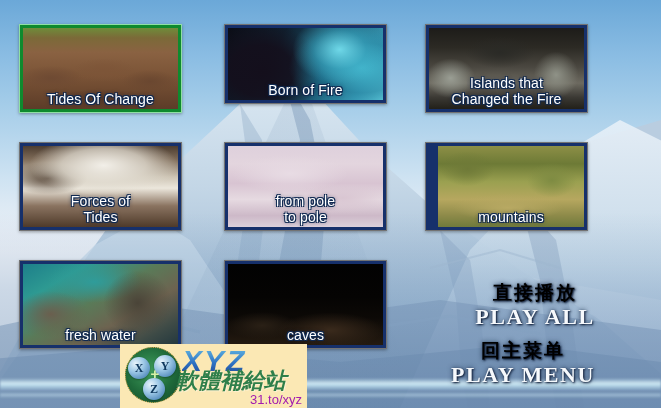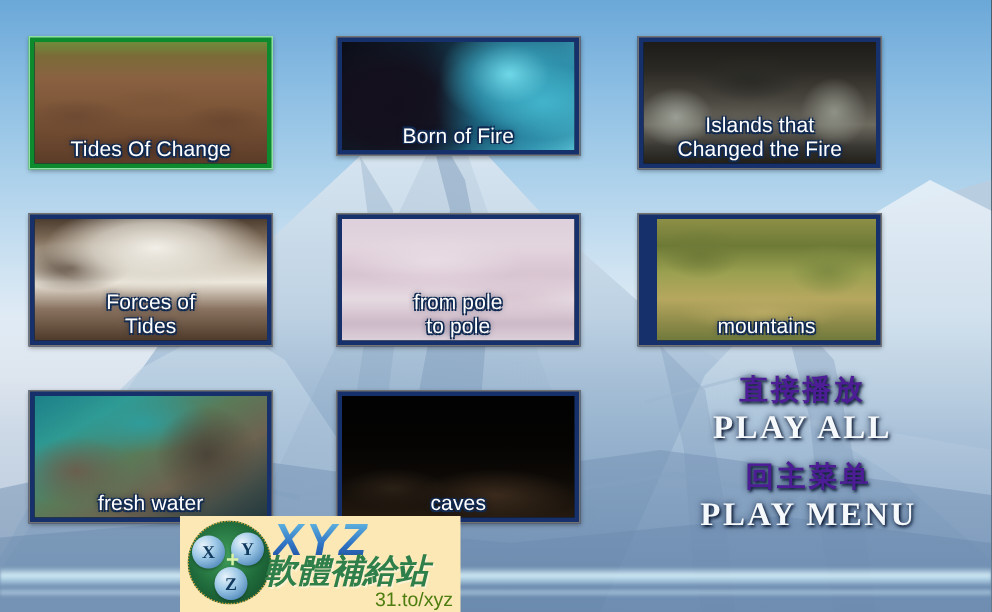--- a/index.html
+++ b/index.html
@@ -147,26 +147,27 @@
   }
 
   
   .menu-block{
     position:absolute;
     text-align:center;
     cursor:pointer;
     width:230px;
   }
   .menu-cn{
-    color:#4c1d95;
+    color:#000000;
     font-size:19px;
     line-height:22px;
     letter-spacing:2px;
     font-weight:600;
     text-shadow:1px 1px 2px rgba(8,22,48,.95), 0 0 5px rgba(10,26,55,.8);
+    margin-top:32px;
   }
   .menu-en{
     color:#f6f9fc;
     font-family:"Liberation Serif", serif;
     font-size:22px;
     line-height:25px;
     font-weight:700;
     letter-spacing:1.6px;
     text-shadow:1px 1px 2px rgba(8,22,48,.95), 0 0 5px rgba(10,26,55,.8);
   }
@@ -215,21 +216,21 @@
   .wm-cn{
     position:absolute;left:56px;top:22px;
     font-size:22px;font-weight:800;font-style:italic;
     letter-spacing:0px;
     color:#2f7f4a;
     text-shadow:1px 1px 0 rgba(255,255,255,.4);
     white-space:nowrap;
   }
   .wm-url{
     position:absolute;right:5px;bottom:1px;
-    font-size:13px;color:#4d7c0f;
+    font-size:13px;color:#a21caf;
     font-family:"Liberation Sans", sans-serif;
   }
 </style>
 </head>
 <body>
 
 <div id="stage">
 
   <div class="bg-sky"></div>
   <div class="bg-mtn">
@@ -347,21 +348,21 @@
           </div>
         </div>
       </div>
     </div>
 
   <div class="menu-block" style="left:420px;top:250px;">
     <div class="menu-cn">直接播放</div>
     <div class="menu-en">PLAY ALL</div>
   </div>
 
-  <div class="menu-block" style="left:424px;top:308px;text-align:center;">
+  <div class="menu-block" style="left:408px;top:308px;text-align:center;">
     <div class="menu-cn">回主菜单</div>
     <div class="menu-en">PLAY MENU</div>
   </div>
 
   <div class="watermark">
     <div class="wm-logo">
       <div class="wm-ball x">X</div>
       <div class="wm-ball y">Y</div>
       <div class="wm-ball z">Z</div>
       <div class="wm-plus">+</div>

